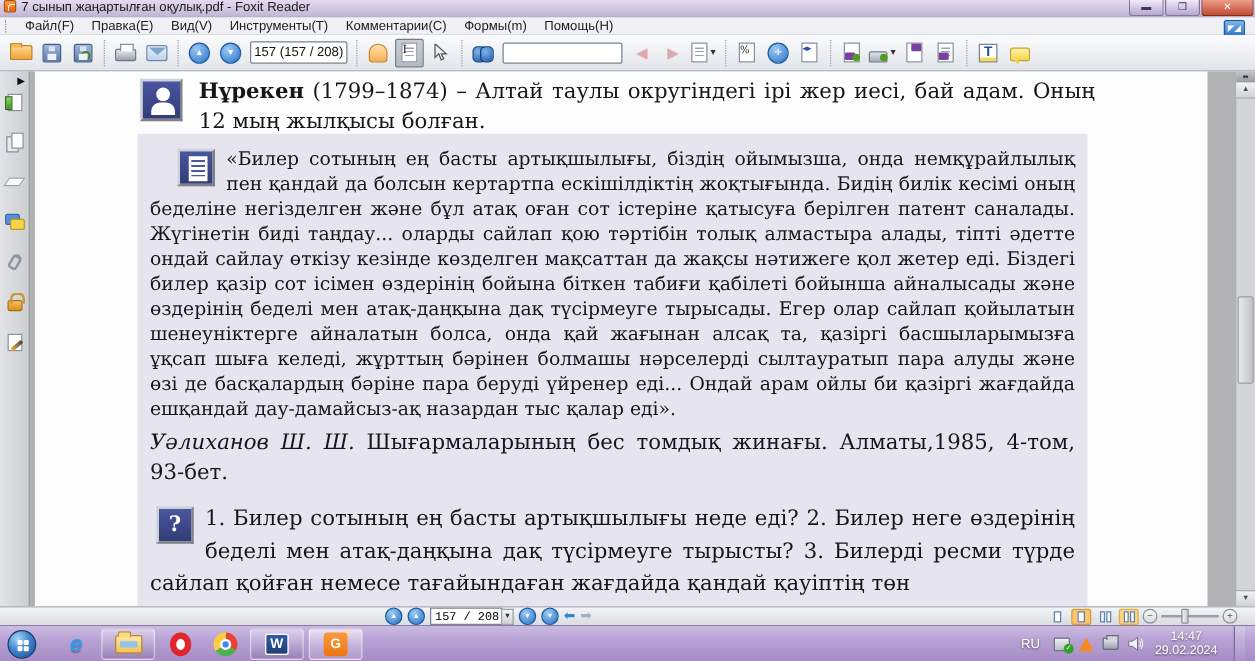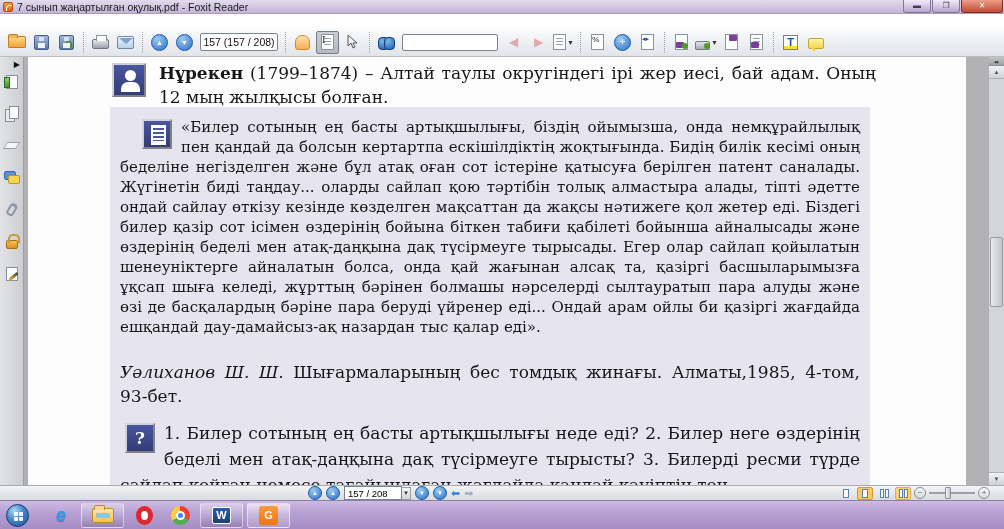--- a/index.html
+++ b/index.html
@@ -2,21 +2,21 @@
 <html><head>
 <meta charset="utf-8">
 <style>
   * { margin:0; padding:0; box-sizing:border-box; }
   body { font-family:"Liberation Sans", sans-serif; }
   .screen { position:relative; width:1004px; height:529px; overflow:hidden; background:#fff; }
 
   
   .titlebar { position:absolute; left:0; top:0; width:100%; height:14px;
     background:linear-gradient(#e3dbee,#c3b6d6); border-bottom:1px solid #a99cbd;
-    display:flex; align-items:center; padding-left:3px; font-size:10.5px; color:#1b1b1b; }
+    display:flex; padding-left:3px; font-size:10.5px; color:#1b1b1b; }
   .foxit-logo { width:10px; height:10px; border-radius:2px; margin-right:4px;
     background:linear-gradient(#ff9d3b,#e2630f); border:1px solid #b5500a; position:relative; }
   .foxit-logo::after{content:""; position:absolute; left:2px; top:2px; width:5px; height:5px;
     border:1.5px solid #fff; border-right:none; border-bottom:none; border-radius:4px 0 0 0;}
   .win-btns { position:absolute; right:1px; top:0; display:flex; gap:1px; }
   .wbtn { width:28px; height:13px; border:1px solid #83769a; border-top:none;
     border-radius:0 0 3px 3px; background:linear-gradient(#f1ebf9,#b7a6cd);
     display:flex; align-items:center; justify-content:center; font-size:8px; color:#41394f; }
   .wbtn.close { width:42px; background:linear-gradient(#eb9d8a,#c24b35); color:#fff; border-color:#7e2f1f; }
   .wbtn .g { line-height:6px; }
@@ -96,39 +96,39 @@
   .intro { position:absolute; left:84px; top:4px; width:764px; font-size:17px; line-height:24px; text-align:justify; }
   .badge-ico { float:left; width:34px; height:34px; margin:2px 13px 2px 0; background:linear-gradient(#4a569e,#323c78);
     border:2px outset #cfd2da; position:relative; }
   .person::before { content:""; position:absolute; left:11px; top:5px; width:11px; height:11px; border-radius:50%; background:#fff; }
   .person::after { content:""; position:absolute; left:7px; bottom:3px; width:19px; height:10px; border-radius:7px 7px 0 0; background:#fff; }
   .quote-panel { position:absolute; left:82px; top:50px; width:760px; height:500px; background:#e6e4ef; padding:10px 10px 0 10px; }
   .q-ico { float:left; width:30px; height:30px; margin:2px 9px 2px 22px; background:linear-gradient(#4a569e,#323c78); border:2px outset #cfd2da; position:relative;}
   .q-ico .pg { position:absolute; left:7px; top:4px; width:15px; height:20px; background:#fff; }
   .q-ico .pg::after { content:""; position:absolute; left:2px; right:2px; top:3px; height:13px; background:repeating-linear-gradient(#4a569e 0 2px, transparent 2px 4px); }
   .quote-text { font-size:15px; line-height:20px; text-align:justify; }
-  .citation { margin-top:23px; font-size:17px; line-height:24px; text-align:justify; }
+  .citation { margin-top:5px; font-size:17px; line-height:24px; text-align:justify; }
   .citation .it { font-style:italic; }
   .questions { margin-top:12px; font-size:17px; line-height:26px; text-align:justify; }
   .qq-ico { float:left; width:30px; height:30px; margin:3px 9px 2px 5px; background:linear-gradient(#4a569e,#323c78); border:2px outset #cfd2da;
     color:#fff; font-weight:bold; font-size:17px; display:flex; align-items:center; justify-content:center; font-family:"DejaVu Serif",serif;}
 
   
   .vscroll { position:absolute; right:0; top:0; width:16px; height:100%; background:#d4d5d8; border-left:1px solid #aeb0b4; }
   .vs-split { height:9px; background:linear-gradient(#c3c5c9,#9fa1a6); border-bottom:1px solid #8c8e92; display:flex; align-items:center; justify-content:center; font-size:6px; color:#2e2f31;}
   .vs-btn { height:13px; display:flex; align-items:center; justify-content:center; font-size:6px; color:#4a4d52; background:linear-gradient(#f2f3f5,#cfd1d5); border-bottom:1px solid #aeb0b4;}
   .vs-btn.bottom { position:absolute; bottom:0; left:0; right:0; border-top:1px solid #aeb0b4; border-bottom:none;}
   .vs-thumb { position:absolute; left:1px; right:1px; top:180px; height:70px; border-radius:2px;
     background:linear-gradient(90deg,#e8e9ec,#c2c4c9); border:1px solid #9a9da2; }
 
   
   .statusbar { position:absolute; left:0; top:485px; width:100%; height:15px;
     background:linear-gradient(#f3f4f6,#d9dce0); border-top:1px solid #a9adb3; }
   .sb-center { position:absolute; left:308px; top:0; height:100%; display:flex; align-items:center; gap:4px; }
-  .pg-field { width:58px; height:14px; border:1px solid #7a8290; font-size:9.5px; text-align:left; padding-left:3px; background:#fff; font-family:Liberation Sans, sans-serif;}
+  .pg-field { width:58px; height:14px; border:1px solid #7a8290; font-size:9.5px; text-align:left; padding-left:3px; background:#fff; font-family:Liberation Mono, monospace;}
   .dd { width:9px; height:13px; background:linear-gradient(#f5f6f8,#cfd3d8); border:1px solid #9aa0a8; border-left:none; font-size:6px; display:flex; align-items:center; justify-content:center; color:#333; margin-left:-4px;}
   .nav-arr { font-size:11px; color:#2f86d6; line-height:10px;}
   .nav-arr.dis { color:#9fb3c6; }
   .sb-right { position:absolute; right:14px; top:0; height:100%; display:flex; align-items:center; gap:3px; }
   .lay { width:16px; height:13px; border:1px solid transparent; border-radius:2px; display:flex; align-items:center; justify-content:center; gap:1px;}
   .lay .p1 { width:6px; height:9px; background:#fff; border:1px solid #5b7fae; }
   .lay .p2 { width:4px; height:9px; background:#fff; border:1px solid #5b7fae; }
   .lay.active { background:#fbc568; border-color:#d29a3c; }
   .lay.hovered { background:#fdd27c; border-color:#e0ad52; }
   .zoom-circ { width:12px; height:12px; border-radius:50%; border:1px solid #8b9097; background:linear-gradient(#fafbfc,#d6d9dd); color:#555; font-size:8px; line-height:9px; text-align:center;}
@@ -191,20 +191,33 @@
         </div>
       <div class="wbtn">
           <span class="g">❐</span>
         </div>
       <div class="wbtn close">
           <span class="g">✕</span>
         </div>
     </div>
   </div>
 
+  <div class="menubar">
+    <span class="mhandle"></span>
+    <span class="mi">Файл(F)</span>
+    <span class="mi">Правка(E)</span>
+    <span class="mi">Вид(V)</span>
+    <span class="mi">Инструменты(T)</span>
+    <span class="mi">Комментарии(C)</span>
+    <span class="mi">Формы(m)</span>
+    <span class="mi">Помощь(H)</span>
+    <div class="fullscreen-btn">
+        <span>◤◢</span>
+      </div>
+  </div>
 
   <div class="toolbar">
     <div class="tb">
         <span class="i-folder"></span>
       </div>
     <div class="tb">
         <span class="i-floppy"></span>
       </div>
     <div class="tb">
         <span class="i-floppy">
@@ -410,15 +423,30 @@
       </div>
     <div class="tk-plain">
         <span class="chrome"></span>
       </div>
     <div class="tk-btn">
         <span class="word">W</span>
       </div>
     <div class="tk-btn activewin">
         <span class="foxitapp">G</span>
       </div>
+    <div class="tray">
+      <span class="lang">RU</span>
+      <span class="tr-pc"></span>
+      <span class="tr-av"></span>
+      <span class="tr-dev"></span>
+      <svg width="13" height="12" viewBox="0 0 13 12">
+          <path d="M1 4h3l4-3v10l-4-3H1z" fill="#f0f0f6" stroke="#555a63" stroke-width="0.6"></path>
+          <path d="M9.5 3.5 Q11.5 6 9.5 8.5 M10.8 2 Q13.6 6 10.8 10" fill="none" stroke="#f0f0f6" stroke-width="1"></path>
+        </svg>
+      <div class="clock">
+        <span>14:47</span>
+        <span>29.02.2024</span>
+      </div>
+      <div class="showdesk"></div>
+    </div>
   </div>
 
 </div>
 
 </body></html>

